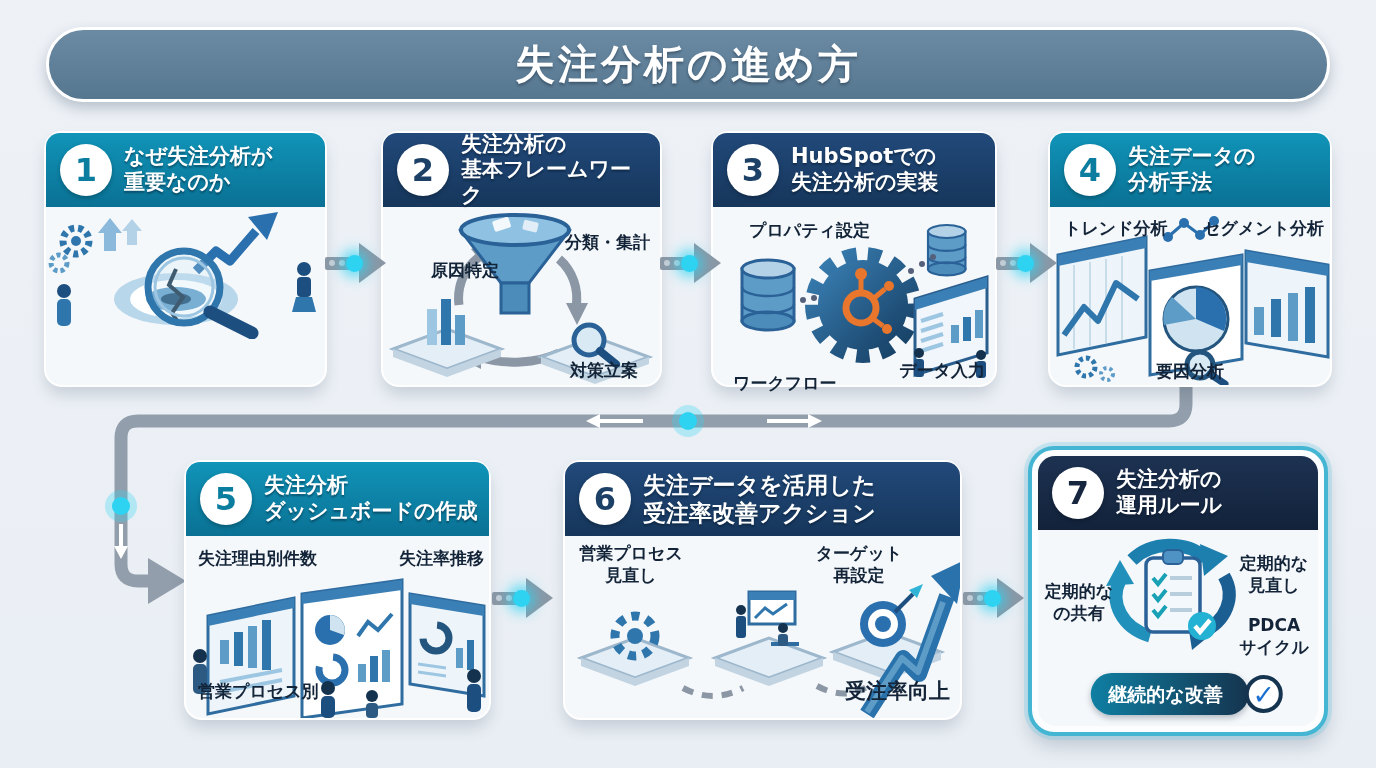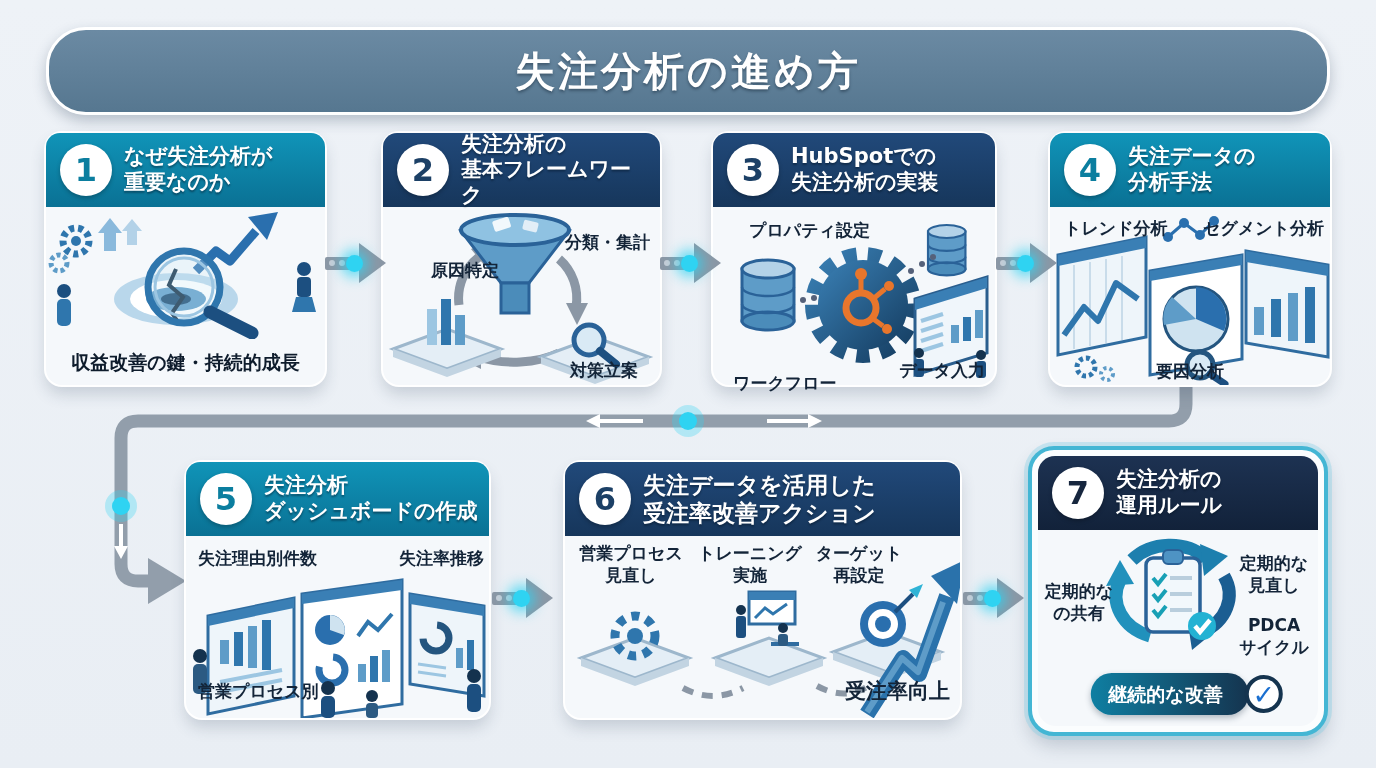--- a/index.html
+++ b/index.html
@@ -1,20 +1,20 @@
 <!DOCTYPE html>
 <html><head>
 <meta charset="utf-8">
 <style>
   html,body{margin:0;padding:0;background:#e8edf3;}
   .canvas{position:relative;width:1376px;height:768px;background:linear-gradient(180deg,#eef2f7,#e9eef4);
     font-family:"DejaVu Sans","Liberation Sans",sans-serif;overflow:hidden;}
 
   
-  .title-pill{position:absolute;left:46px;top:27px;width:1284px;height:88px;box-sizing:border-box;
+  .title-pill{position:absolute;left:46px;top:27px;width:1284px;height:75px;box-sizing:border-box;
     background:linear-gradient(180deg,#6b8aa3,#567790);border:3px solid #ffffff;border-radius:40px;
     box-shadow:0 6px 14px rgba(40,60,85,.28);display:flex;align-items:center;justify-content:center;z-index:2;}
   .title-pill .t{color:#fff;font-size:40px;font-weight:bold;letter-spacing:3px;text-shadow:0 2px 3px rgba(10,25,40,.4);}
 
   
   .card{position:absolute;background:#f5f8fb;border-radius:16px;box-sizing:border-box;
     box-shadow:0 0 0 2px #ffffff,0 9px 16px rgba(45,65,90,.2);z-index:1;}
   .card-header{display:flex;align-items:center;gap:12px;padding:8px 10px 8px 14px;height:74px;box-sizing:border-box;
     border-radius:14px 14px 0 0;}
   .header-teal{background:linear-gradient(180deg,#1094b8,#0a7194);}
@@ -118,21 +118,20 @@
       <g>
         <circle cx="18" cy="84" r="7" fill="#1c4f80"></circle>
           <rect x="11" y="92" width="14" height="27" rx="5" fill="#2f76ad"></rect>
       </g>
       <g>
         <circle cx="258" cy="62" r="7" fill="#1c4f80"></circle>
           <rect x="251" y="70" width="14" height="20" rx="4" fill="#1c4f80"></rect>
         <polygon points="250,90 266,90 270,105 246,105" fill="#2f76ad"></polygon>
       </g>
     </svg>
-    <div class="label caption" style="left:0;right:0;bottom:10px;">収益改善の鍵・持続的成長</div>
   </div>
 
   <div class="card" style="left:383px;top:133px;width:277px;height:252px;">
     <div class="card-header header-navy">
       <div class="num num-navy">2</div>
       <div class="card-title">失注分析の
 基本フレームワーク</div>
     </div>
     <svg class="illus" style="top:74px" width="277" height="178" viewBox="0 0 277 178">
       <g stroke="#8b97a5" stroke-width="9" fill="none">
@@ -423,22 +422,20 @@
         <path d="M252 150 Q282 166 306 148"></path>
       </g>
       <g>
         <polyline points="302,178 338,122 354,138 382,60" fill="none" stroke="#2a72ab" stroke-width="16" stroke-linejoin="round"></polyline>
         <polyline points="302,176 337,122 353,136 378,66" fill="none" stroke="#5e9cc8" stroke-width="6" stroke-linejoin="round"></polyline>
         <polygon points="366,40 400,24 392,68" fill="#2a72ab"></polygon>
       </g>
     </svg>
     <div class="label" style="left:8px;top:80px;width:116px;">営業プロセス
 見直し</div>
-    <div class="label" style="left:130px;top:80px;width:110px;">トレーニング
-実施</div>
     <div class="label" style="left:244px;top:80px;width:100px;">ターゲット
 再設定</div>
     <div class="label" style="right:10px;top:216px;font-size:21px;">受注率向上</div>
   </div>
 
   <div class="flow-arrow" style="left:492px;top:578px;">
     <div class="fa-bar">
         <span class="fa-gdot"></span>
         <span class="fa-gdot"></span>
       </div>

